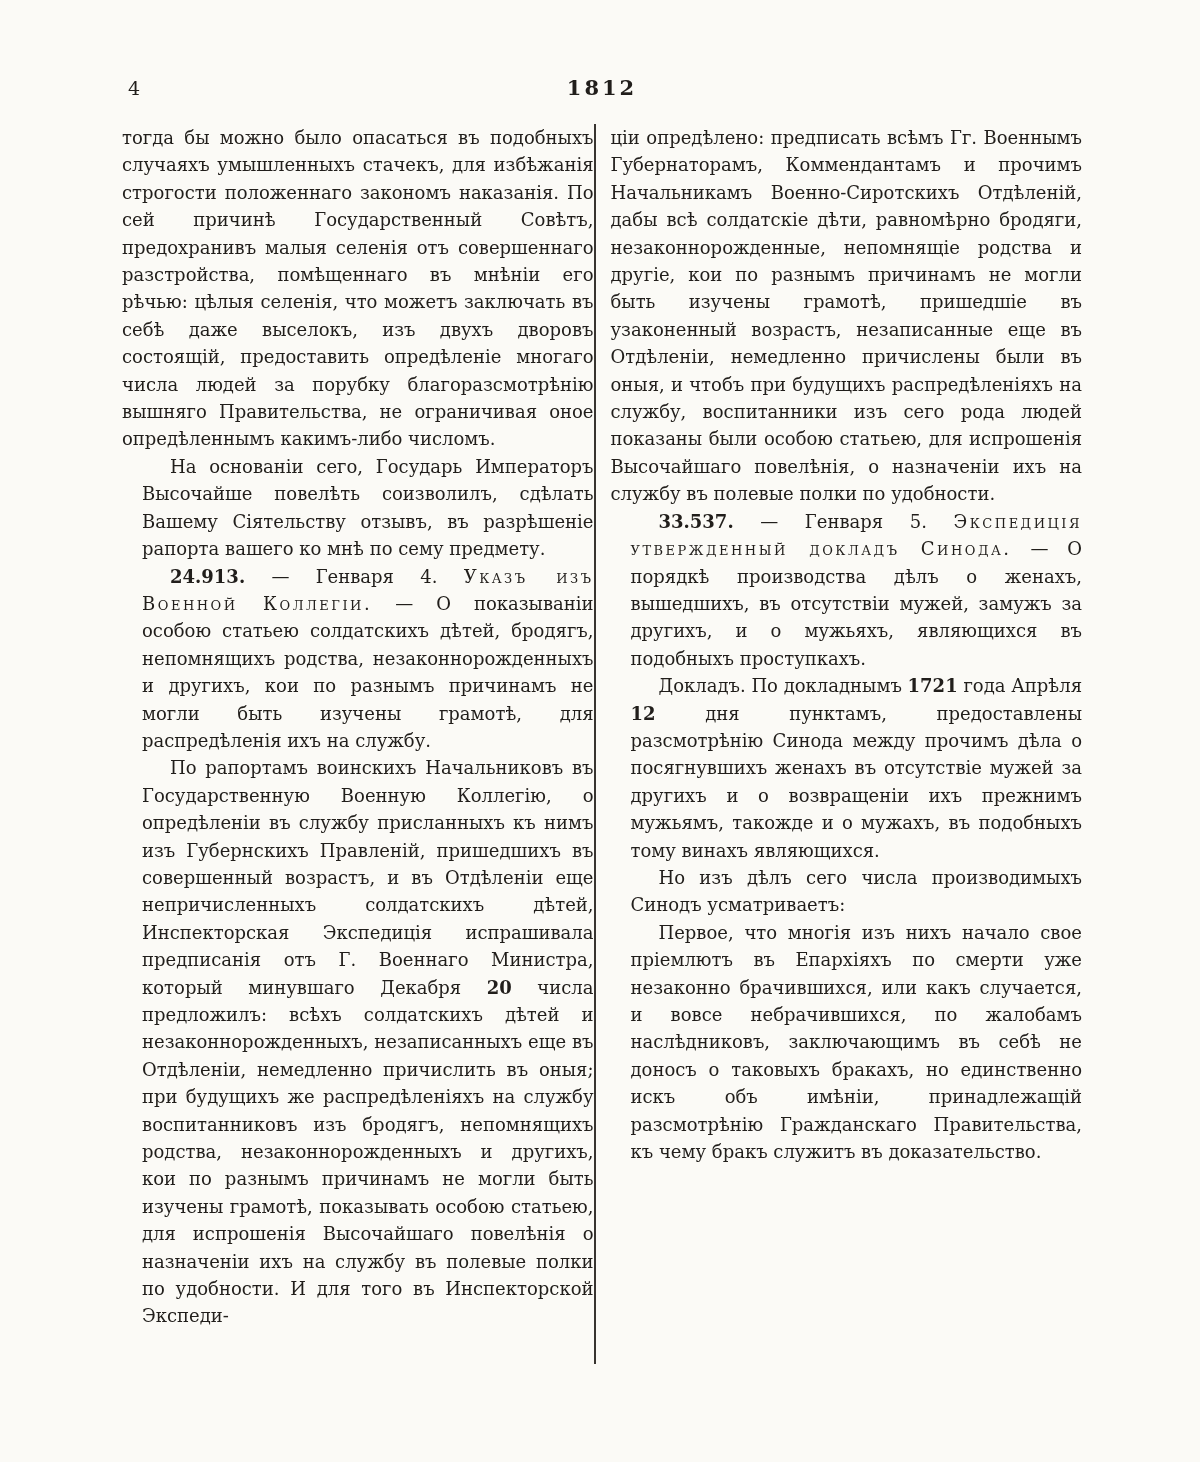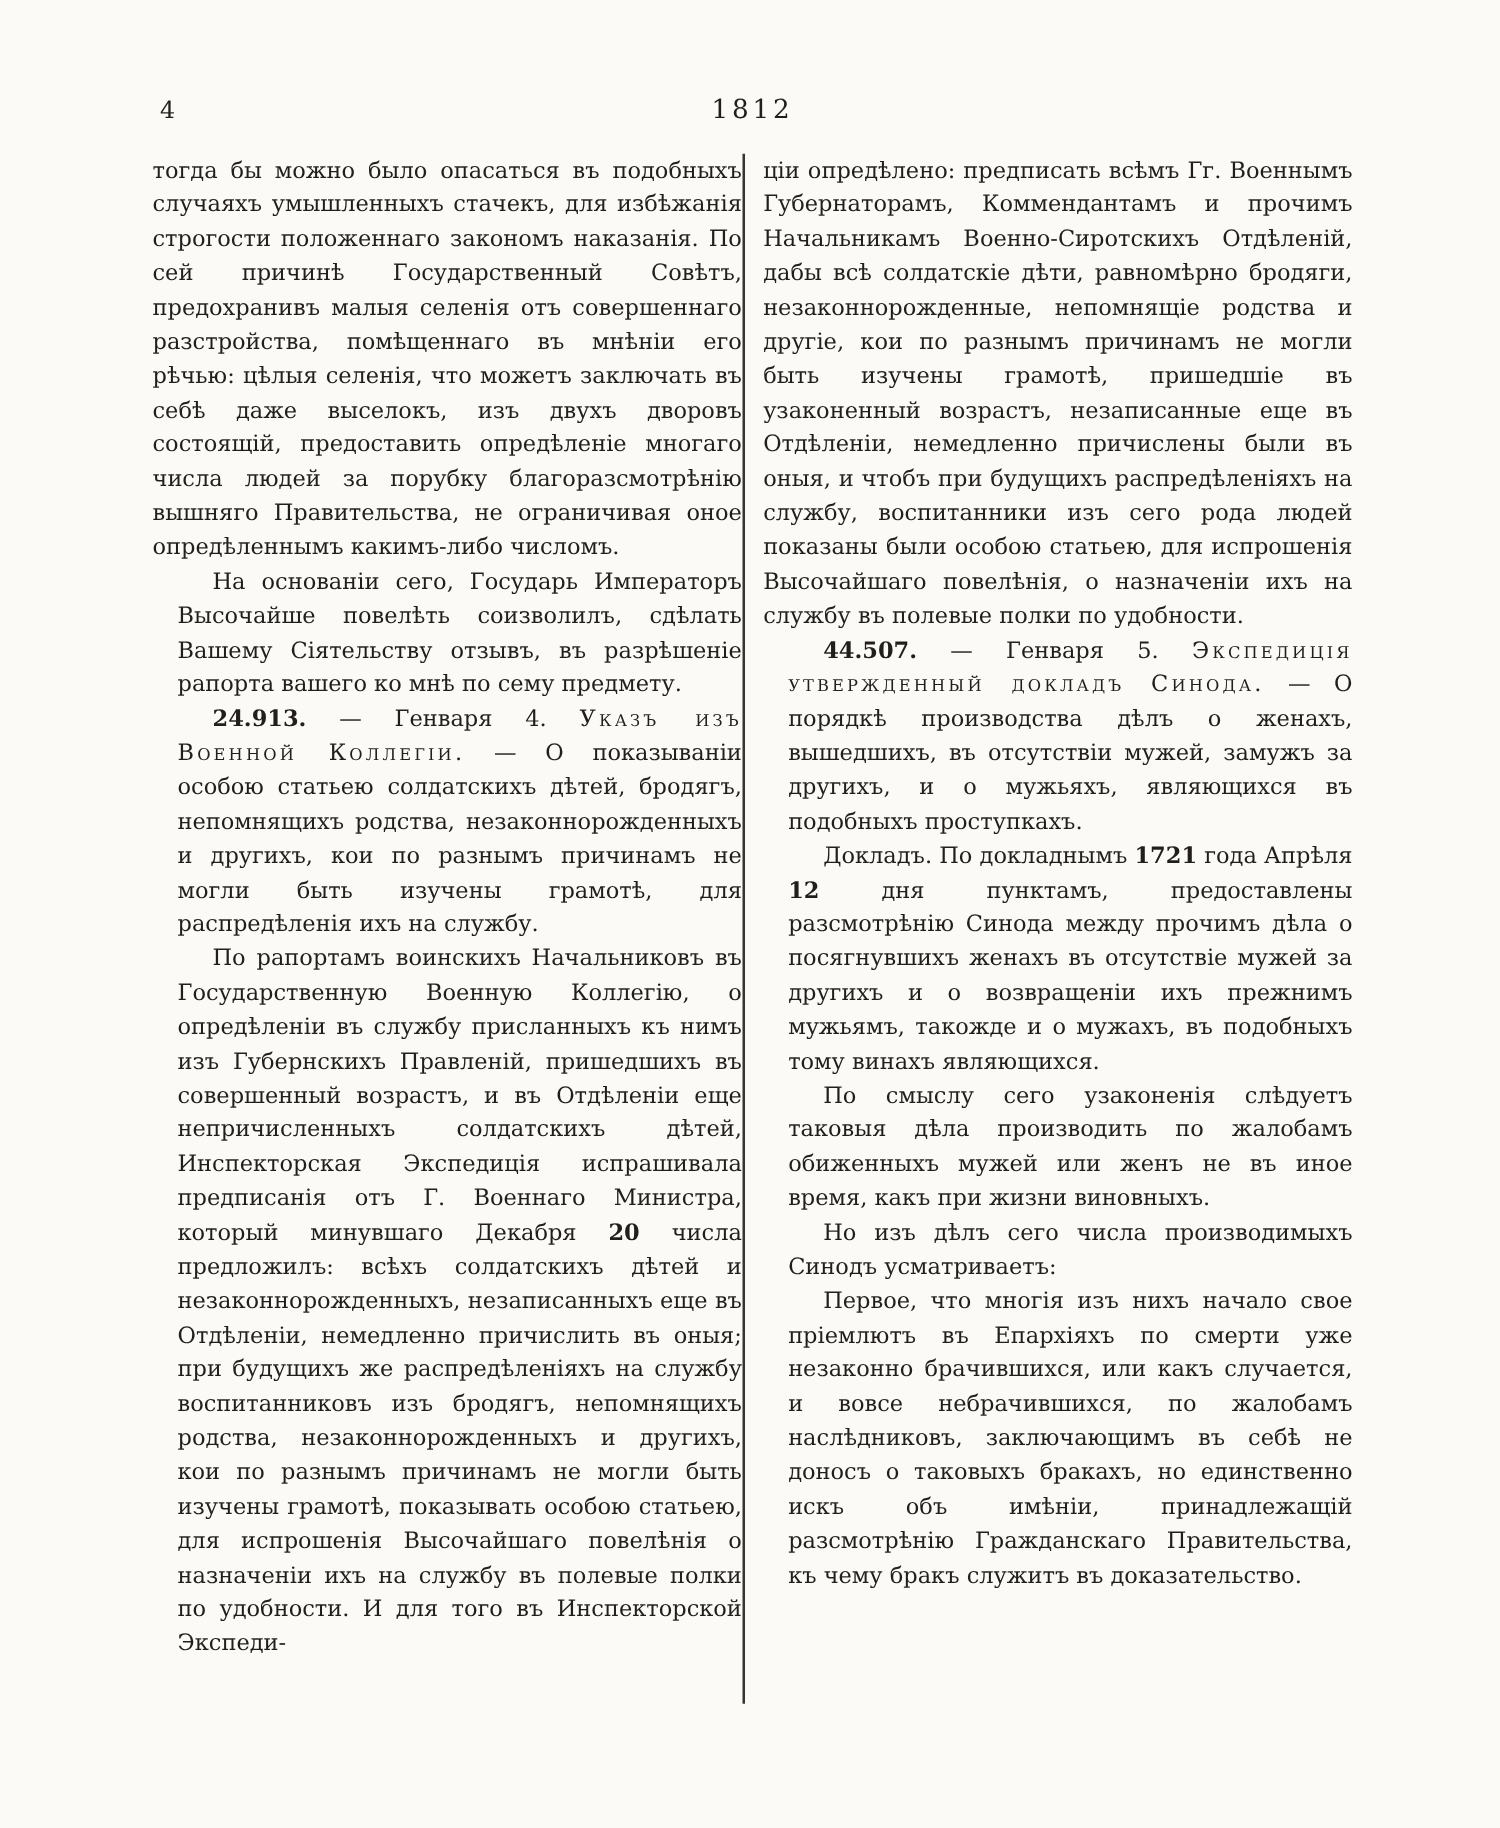--- a/index.html
+++ b/index.html
@@ -32,21 +32,21 @@
   .running-title {
     font-size: 24px;
     font-weight: bold;
     letter-spacing: 9px;
     word-spacing: 16px;
     white-space: nowrap;
   }
   .year {
     margin-top: 9px;
     font-size: 21px;
-    font-weight: normal;
+    font-weight: bold;
     letter-spacing: 3px;
   }
   .columns {
     display: flex;
     margin-top: 24px;
     align-items: stretch;
     min-height: 1240px;
   }
   .column {
     flex: 1 1 0;
@@ -84,20 +84,19 @@
   <div class="columns">
     <div class="column left">
         <p class="para"><span class="seg normal">тогда бы можно было опасаться въ подобныхъ случаяхъ умышленныхъ стачекъ, для избѣжанія строгости положеннаго закономъ наказанія. По сей причинѣ Государственный Совѣтъ, предохранивъ малыя селенія отъ совершеннаго разстройства, помѣщеннаго въ мнѣніи его рѣчью: цѣлыя селенія, что можетъ заключать въ себѣ даже выселокъ, изъ двухъ дворовъ состоящій, предоставить опредѣленіе многаго числа людей за порубку благоразсмотрѣнію вышняго Правительства, не ограничивая оное опредѣленнымъ какимъ-либо числомъ.</span></p>
         <p class="para indent"><span class="seg normal">На основаніи сего, Государь Императоръ Высочайше повелѣть соизволилъ, сдѣлать Вашему Сіятельству отзывъ, въ разрѣшеніе рапорта вашего ко мнѣ по сему предмету.</span></p>
         <p class="para indent"><span class="seg bold">24.913.</span><span class="seg normal"> — Генваря 4. </span><span class="seg spaced">Указъ изъ Военной Коллегіи.</span><span class="seg normal"> — </span><span class="seg italic">О показываніи особою статьею солдатскихъ дѣтей, бродягъ, непомнящихъ родства, незаконнорожденныхъ и другихъ, кои по разнымъ причинамъ не могли быть изучены грамотѣ, для распредѣленія ихъ на службу.</span></p>
         <p class="para indent"><span class="seg normal">По рапортамъ воинскихъ Начальниковъ въ Государственную Военную Коллегію, о опредѣленіи въ службу присланныхъ къ нимъ изъ Губернскихъ Правленій, пришедшихъ въ совершенный возрастъ, и въ Отдѣленіи еще непричисленныхъ солдатскихъ дѣтей, Инспекторская Экспедиція испрашивала предписанія отъ Г. Военнаго Министра, который минувшаго Декабря </span><span class="seg bold">20</span><span class="seg normal"> числа предложилъ: всѣхъ солдатскихъ дѣтей и незаконнорожденныхъ, незаписанныхъ еще въ Отдѣленіи, немедленно причислить въ оныя; при будущихъ же распредѣленіяхъ на службу воспитанниковъ изъ бродягъ, непомнящихъ родства, незаконнорожденныхъ и другихъ, кои по разнымъ причинамъ не могли быть изучены грамотѣ, показывать особою статьею, для испрошенія Высочайшаго повелѣнія о назначеніи ихъ на службу въ полевые полки по удобности. И для того въ Инспекторской Экспеди-</span></p>
       </div>
     <div class="divider"></div>
     <div class="column right">
         <p class="para"><span class="seg normal">ціи опредѣлено: предписать всѣмъ Гг. Военнымъ Губернаторамъ, Коммендантамъ и прочимъ Начальникамъ Военно-Сиротскихъ Отдѣленій, дабы всѣ солдатскіе дѣти, равномѣрно бродяги, незаконнорожденные, непомнящіе родства и другіе, кои по разнымъ причинамъ не могли быть изучены грамотѣ, пришедшіе въ узаконенный возрастъ, незаписанные еще въ Отдѣленіи, немедленно причислены были въ оныя, и чтобъ при будущихъ распредѣленіяхъ на службу, воспитанники изъ сего рода людей показаны были особою статьею, для испрошенія Высочайшаго повелѣнія, о назначеніи ихъ на службу въ полевые полки по удобности.</span></p>
-        <p class="para indent"><span class="seg bold">44.507.</span><span class="seg normal"> — Генваря 5. </span><span class="seg spaced">Экспедиція утвержденный докладъ Синода.</span><span class="seg normal"> — </span><span class="seg italic">О порядкѣ производства дѣлъ о женахъ, вышедшихъ, въ отсутствіи мужей, замужъ за другихъ, и о мужьяхъ, являющихся въ подобныхъ проступкахъ.</span></p>
+        <p class="para indent"><span class="seg bold">33.537.</span><span class="seg normal"> — Генваря 5. </span><span class="seg spaced">Экспедиція утвержденный докладъ Синода.</span><span class="seg normal"> — </span><span class="seg italic">О порядкѣ производства дѣлъ о женахъ, вышедшихъ, въ отсутствіи мужей, замужъ за другихъ, и о мужьяхъ, являющихся въ подобныхъ проступкахъ.</span></p>
         <p class="para indent"><span class="seg italic">Докладъ.</span><span class="seg normal"> По докладнымъ </span><span class="seg bold">1721</span><span class="seg normal"> года Апрѣля </span><span class="seg bold">12</span><span class="seg normal"> дня пунктамъ, предоставлены разсмотрѣнію Синода между прочимъ дѣла о посягнувшихъ женахъ въ отсутствіе мужей за другихъ и о возвращеніи ихъ прежнимъ мужьямъ, такожде и о мужахъ, въ подобныхъ тому винахъ являющихся.</span></p>
-        <p class="para indent"><span class="seg normal">По смыслу сего узаконенія слѣдуетъ таковыя дѣла производить по жалобамъ обиженныхъ мужей или женъ не въ иное время, какъ при жизни виновныхъ.</span></p>
         <p class="para indent"><span class="seg normal">Но изъ дѣлъ сего числа производимыхъ Синодъ усматриваетъ:</span></p>
         <p class="para indent"><span class="seg italic">Первое,</span><span class="seg normal"> что многія изъ нихъ начало свое пріемлютъ въ Епархіяхъ по смерти уже незаконно брачившихся, или какъ случается, и вовсе небрачившихся, по жалобамъ наслѣдниковъ, заключающимъ въ себѣ не доносъ о таковыхъ бракахъ, но единственно искъ объ имѣніи, принадлежащій разсмотрѣнію Гражданскаго Правительства, къ чему бракъ служитъ въ доказательство.</span></p>
       </div>
   </div>
 </div>
 
 </body></html>

